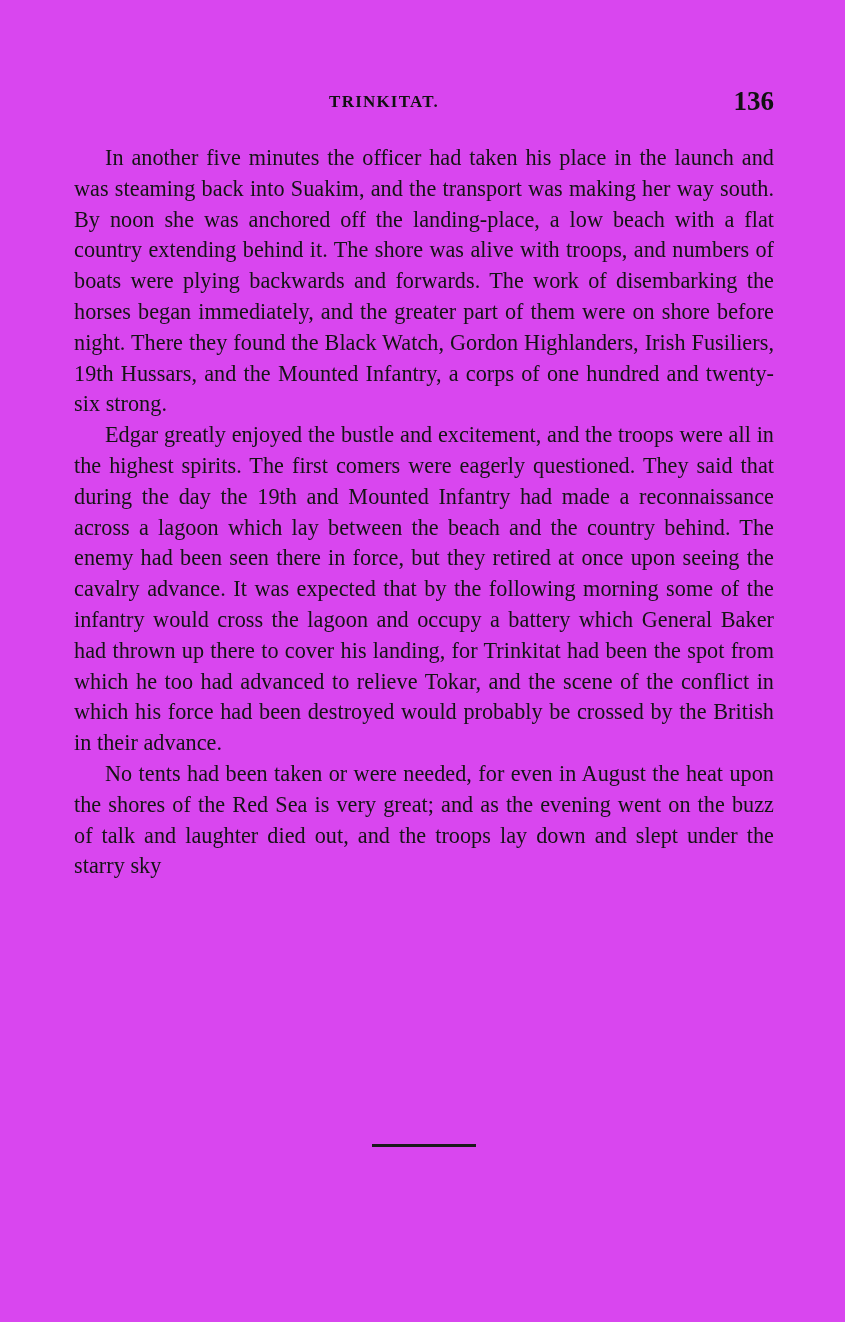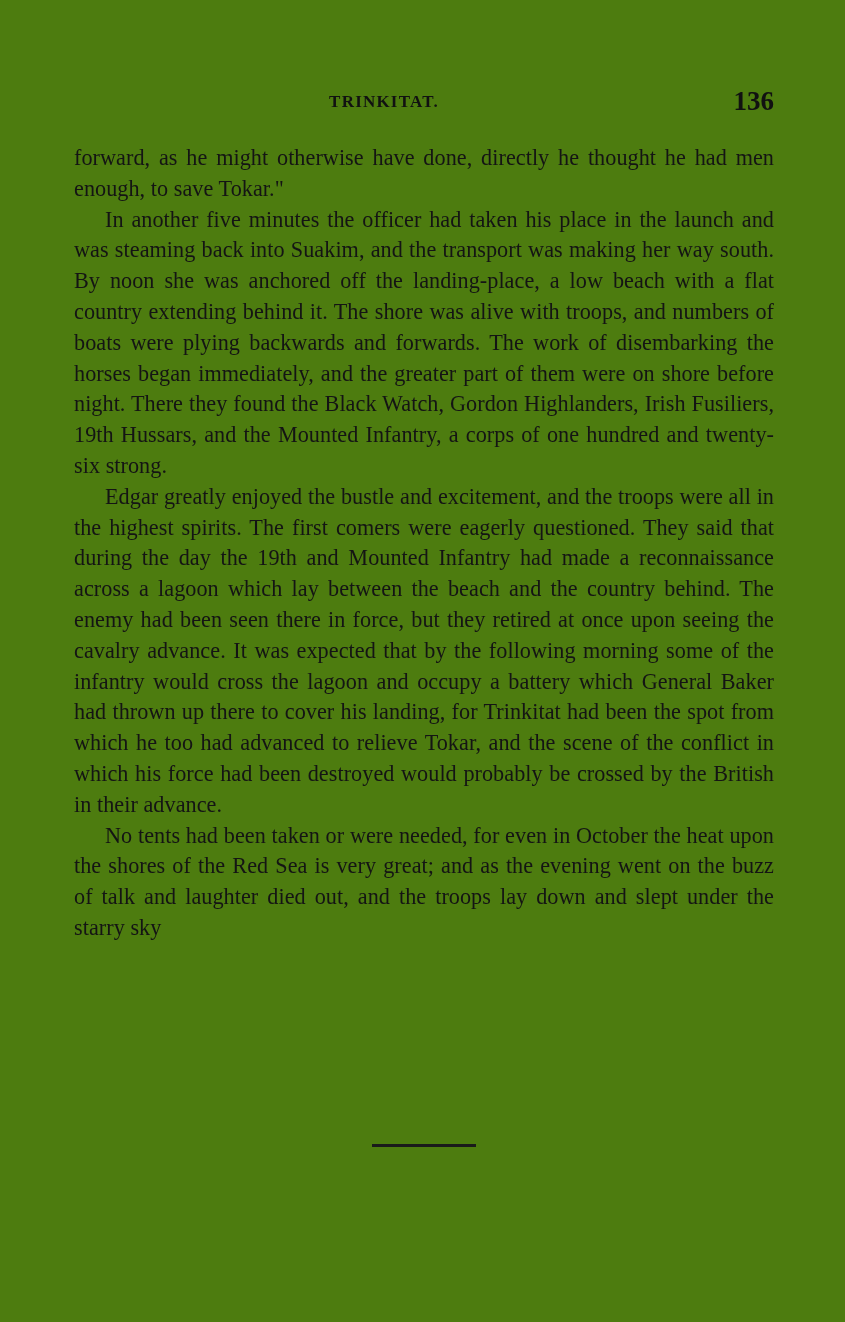--- a/index.html
+++ b/index.html
@@ -14,21 +14,21 @@
     font-family: "Liberation Serif", serif;
     color: #1a1a1a;
     overflow: hidden;
   }
   .page {
     position: absolute;
     left: 0;
     top: 0;
     width: 845px;
     height: 1322px;
-    background: #4d7c0f;
+    background: #d946ef;
   }
   .header {
     position: absolute;
     left: 74px;
     top: 92px;
     width: 700px;
     height: 30px;
   }
   .running-head {
     position: absolute;
@@ -91,23 +91,22 @@
 <body>
 
 <div class="page">
 
   <div class="header">
     <div class="running-head">TRINKITAT.</div>
     <div class="page-number">136</div>
   </div>
 
   <div class="body-text">
-    <p class="para">forward, as he might otherwise have done, directly he thought he had men enough, to save Tokar."</p>
     <p class="para indent">In another five minutes the officer had taken his place in the launch and was steaming back into Suakim, and the transport was making her way south. By noon she was anchored off the landing-place, a low beach with a flat country extending behind it. The shore was alive with troops, and numbers of boats were plying backwards and forwards. The work of disembarking the horses began immediately, and the greater part of them were on shore before night. There they found the Black Watch, Gordon Highlanders, Irish Fusiliers, 19th Hussars, and the Mounted Infantry, a corps of one hundred and twenty-six strong.</p>
     <p class="para indent">Edgar greatly enjoyed the bustle and excitement, and the troops were all in the highest spirits. The first comers were eagerly questioned. They said that during the day the 19th and Mounted Infantry had made a reconnaissance across a lagoon which lay between the beach and the country behind. The enemy had been seen there in force, but they retired at once upon seeing the cavalry advance. It was expected that by the following morning some of the infantry would cross the lagoon and occupy a battery which General Baker had thrown up there to cover his landing, for Trinkitat had been the spot from which he too had advanced to relieve Tokar, and the scene of the conflict in which his force had been destroyed would probably be crossed by the British in their advance.</p>
-    <p class="para indent">No tents had been taken or were needed, for even in October the heat upon the shores of the Red Sea is very great; and as the evening went on the buzz of talk and laughter died out, and the troops lay down and slept under the starry sky</p>
+    <p class="para indent">No tents had been taken or were needed, for even in August the heat upon the shores of the Red Sea is very great; and as the evening went on the buzz of talk and laughter died out, and the troops lay down and slept under the starry sky</p>
   </div>
 
   <div class="rule-wrap">
     <span class="rule"></span>
   </div>
 
 </div>
 
 </body></html>

